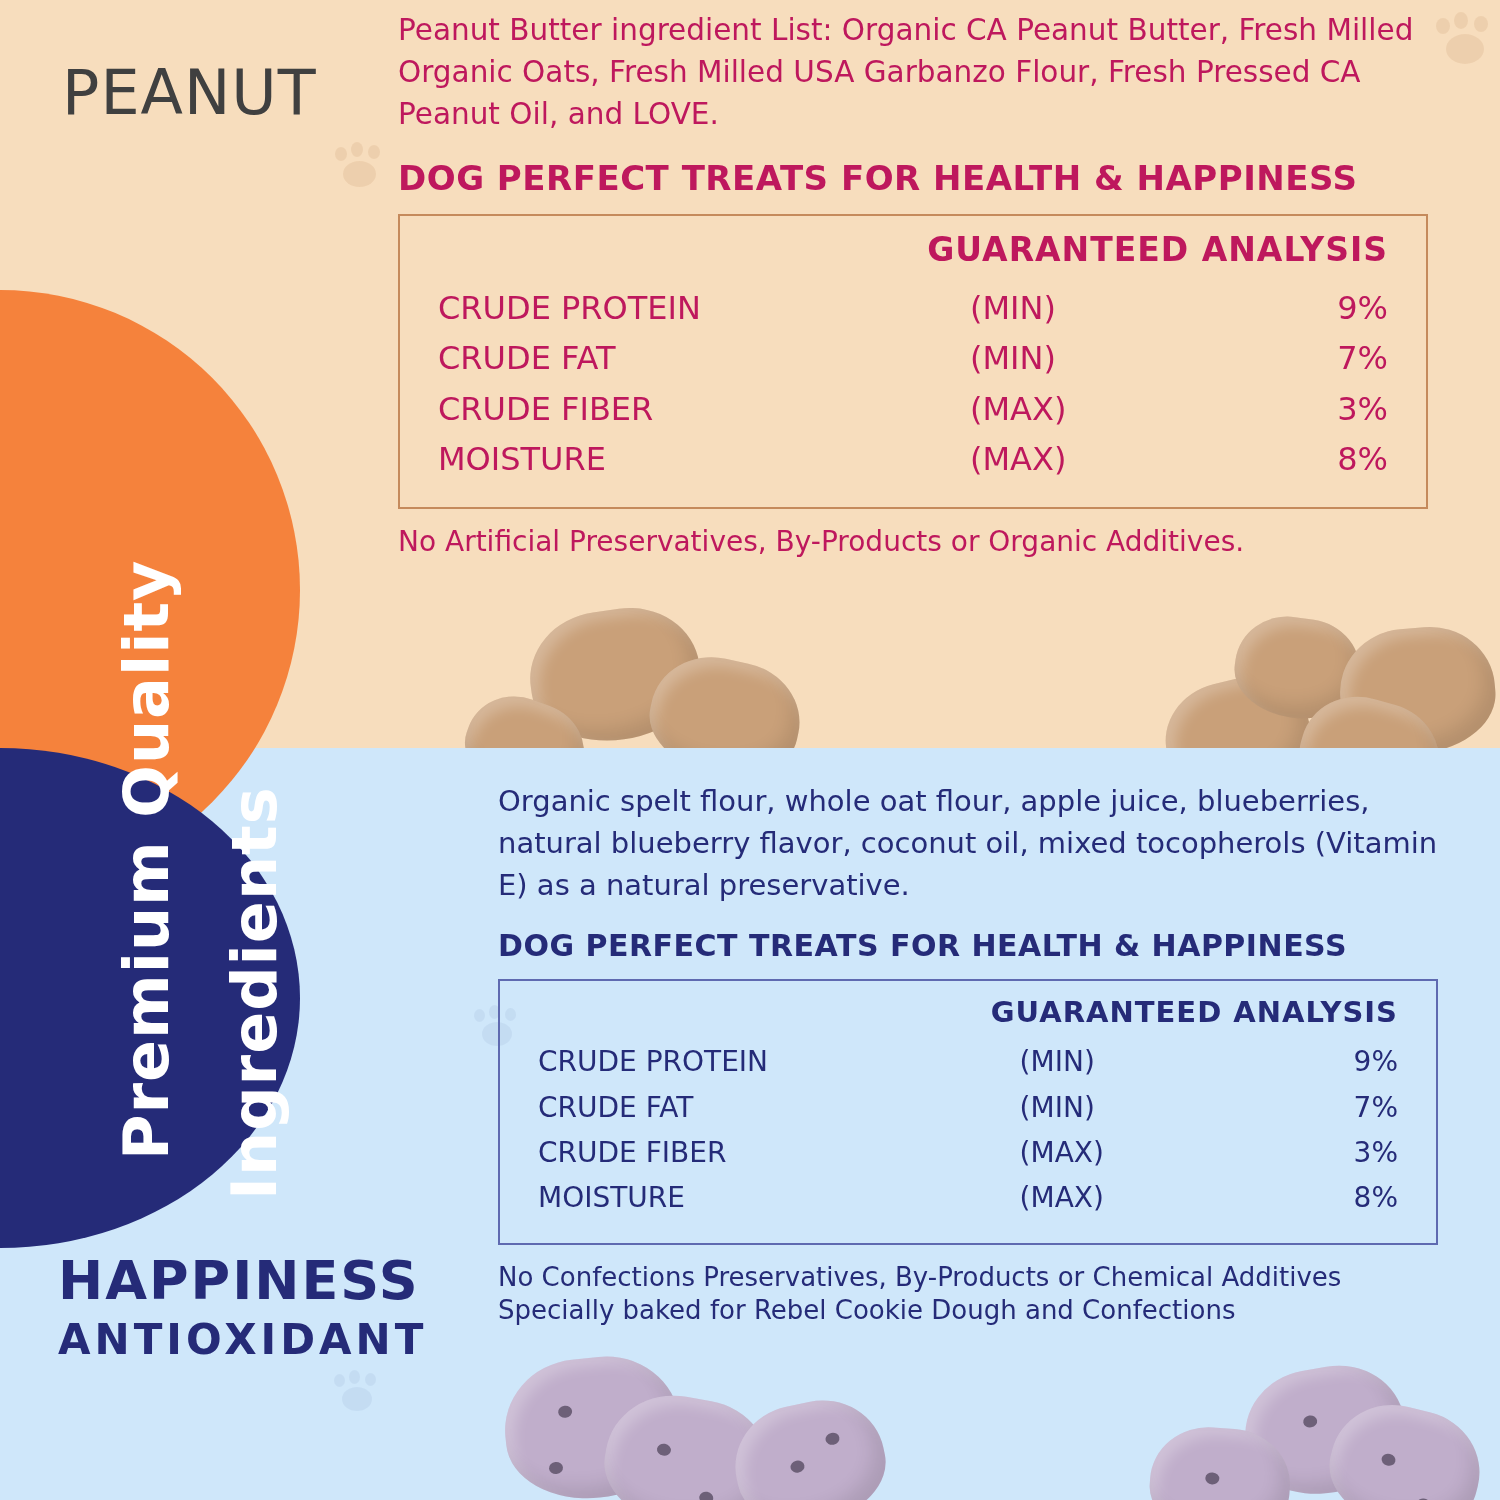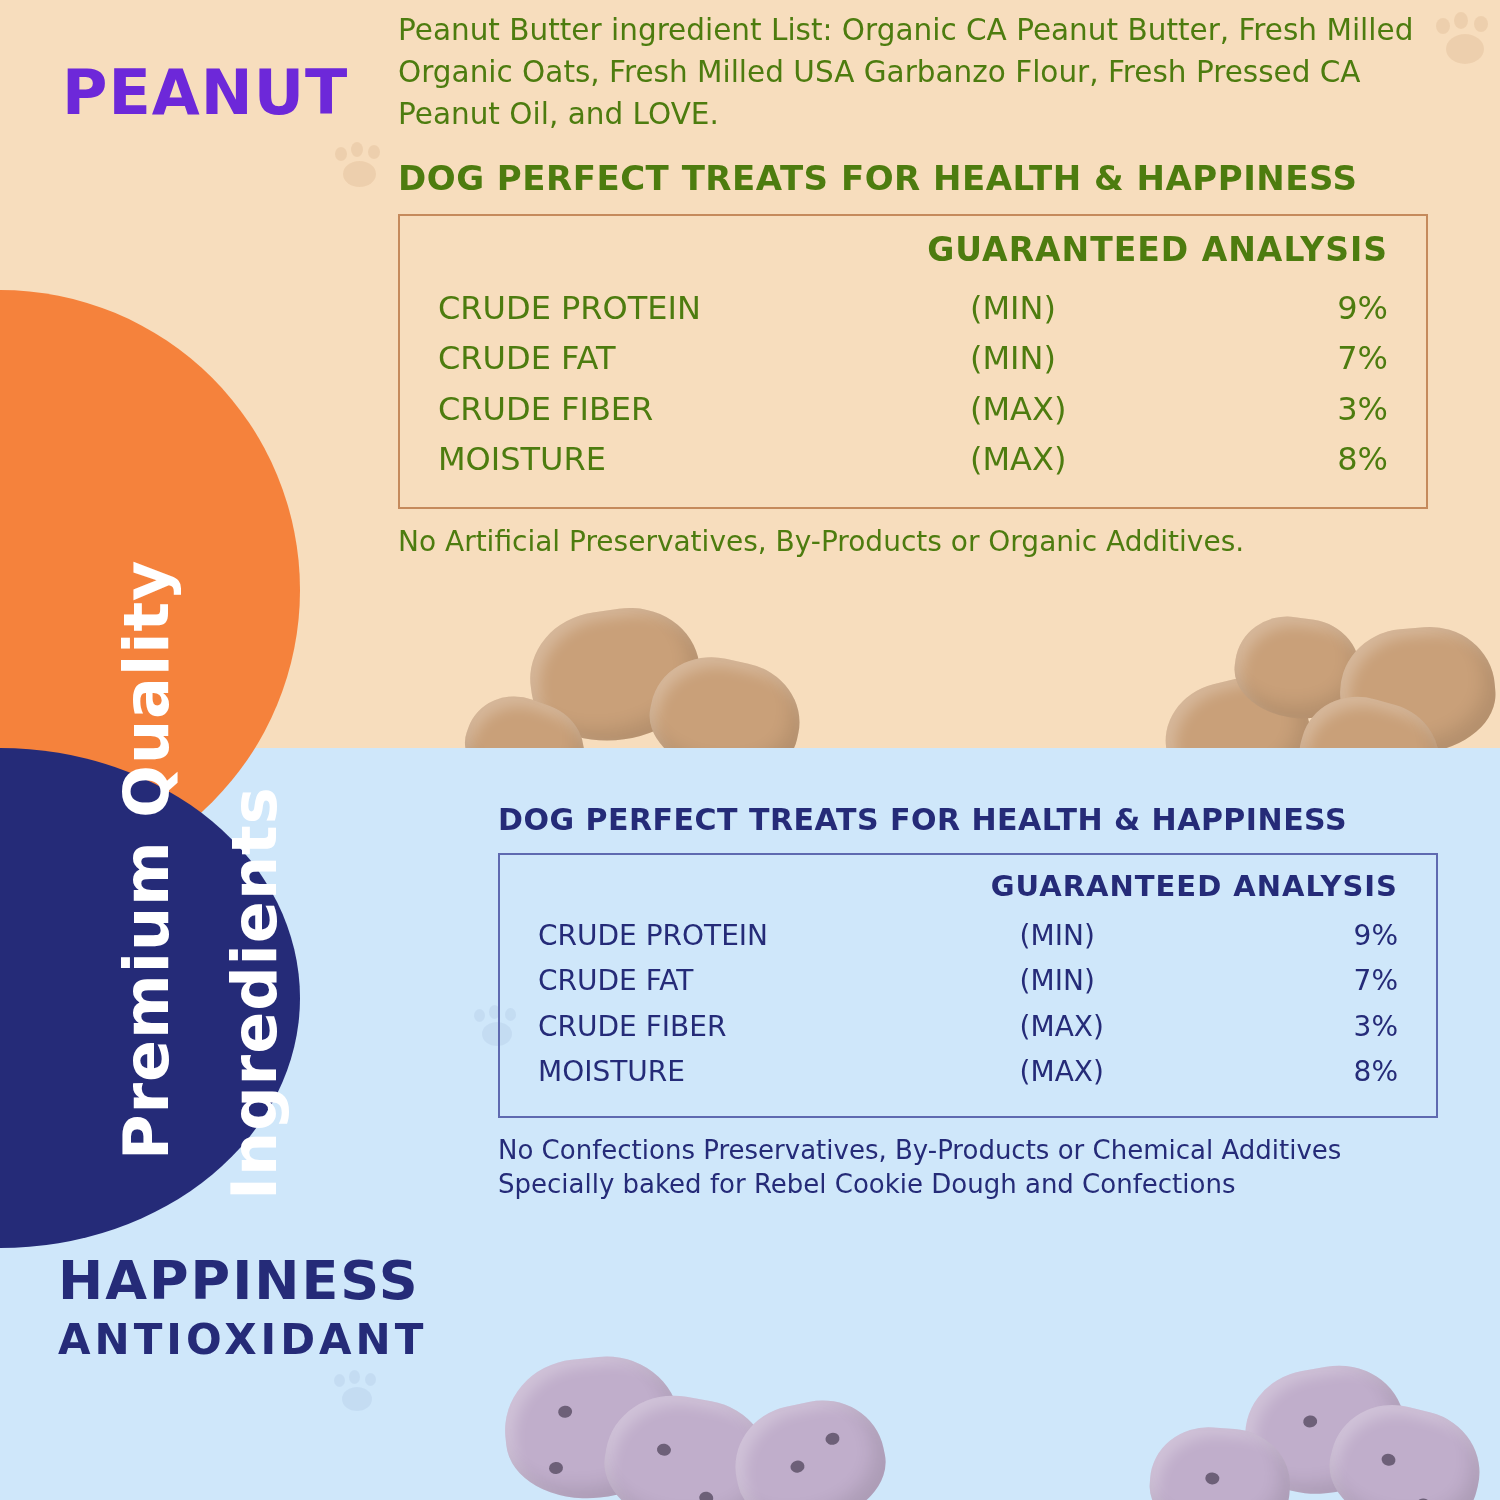--- a/index.html
+++ b/index.html
@@ -46,42 +46,42 @@
   .vert-premium{
     left:110px;top:1160px;font-size:62px;
   }
   .vert-ingredients{
     left:218px;top:1200px;font-size:62px;
   }
 
   
   .pb-title{
     position:absolute;left:62px;top:62px;width:340px;
-    color:#6d28d9;
+    color:#404040;
     font-family:"DejaVu Sans", sans-serif;
-    font-weight:bold;
+    font-weight:normal;
     font-size:62px;
     line-height:1.0;
     letter-spacing:1px;
   }
   .pb-title .l2{display:block;margin-top:12px;}
 
   .bb-title{
     position:absolute;left:58px;top:1253px;width:400px;
     color:#252b78;
     font-weight:bold;
     letter-spacing:2px;
     line-height:1.05;
   }
   .bb-title .l1{display:block;font-size:54px;}
   .bb-title .l2{display:block;font-size:42px;margin-top:8px;letter-spacing:4px;}
 
   
   .pb-content{
-    position:absolute;left:398px;top:10px;width:1030px;color:#4d7c0f;
+    position:absolute;left:398px;top:10px;width:1030px;color:#be185d;
   }
   .bb-content{
     position:absolute;left:498px;top:780px;width:940px;color:#252b78;
   }
   .ingredients{
     font-size:29.5px;line-height:1.42;
   }
   .ingredients-bb{font-size:29px;line-height:1.45;}
 
   .tagline{
@@ -247,20 +247,21 @@
     <div class="vert-text vert-premium">Premium Quality</div>
     <div class="vert-text vert-ingredients">Ingredients</div>
   </div>
 
   <div class="bb-title">
     <span class="l1">HAPPINESS</span>
     <span class="l2">ANTIOXIDANT</span>
   </div>
 
   <div class="bb-content">
+    <div class="ingredients ingredients-bb">Organic spelt flour, whole oat flour, apple juice, blueberries, natural blueberry flavor, coconut oil, mixed tocopherols (Vitamin E) as a natural preservative.</div>
     <div class="tagline tagline-bb">DOG PERFECT TREATS FOR HEALTH &amp; HAPPINESS</div>
 
     <div class="analysis-box analysis-box-bb">
       <div class="analysis-title analysis-title-bb">GUARANTEED ANALYSIS</div>
       <div class="rows-bb">
         <div class="analysis-row">
           <span class="nutrient">CRUDE PROTEIN</span>
           <span class="bound">(MIN)</span>
           <span class="value">9%</span>
         </div>

